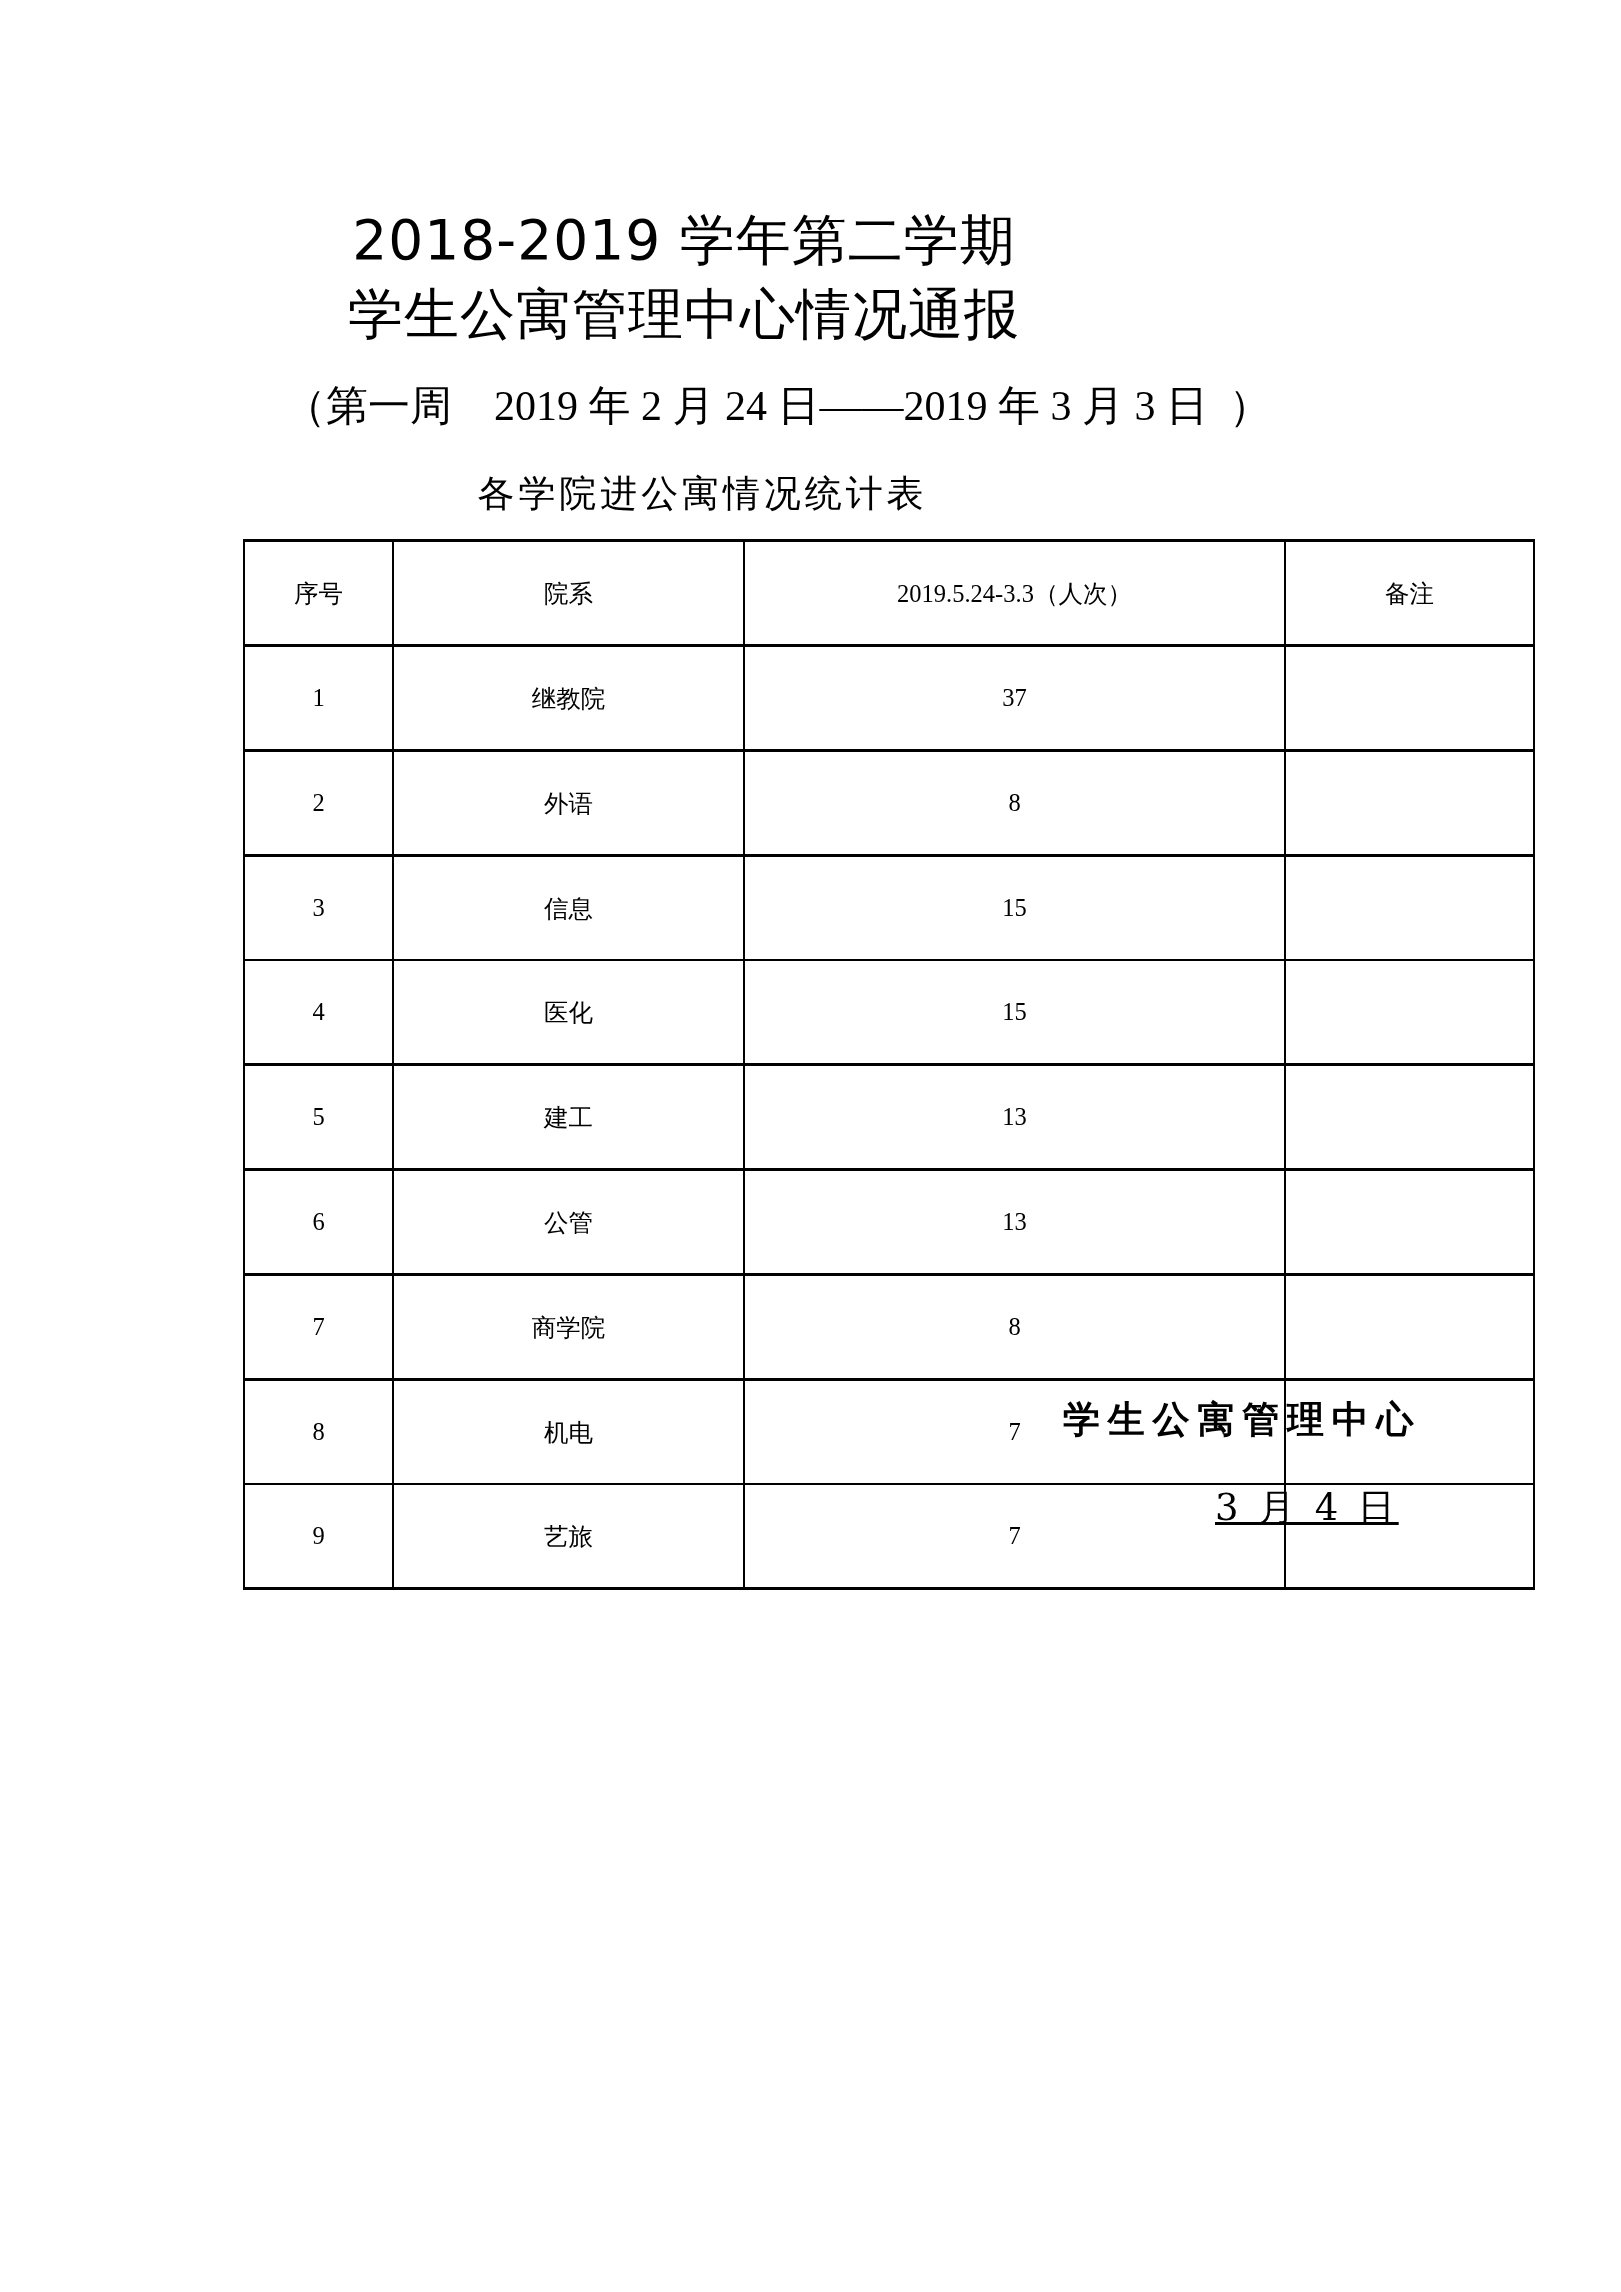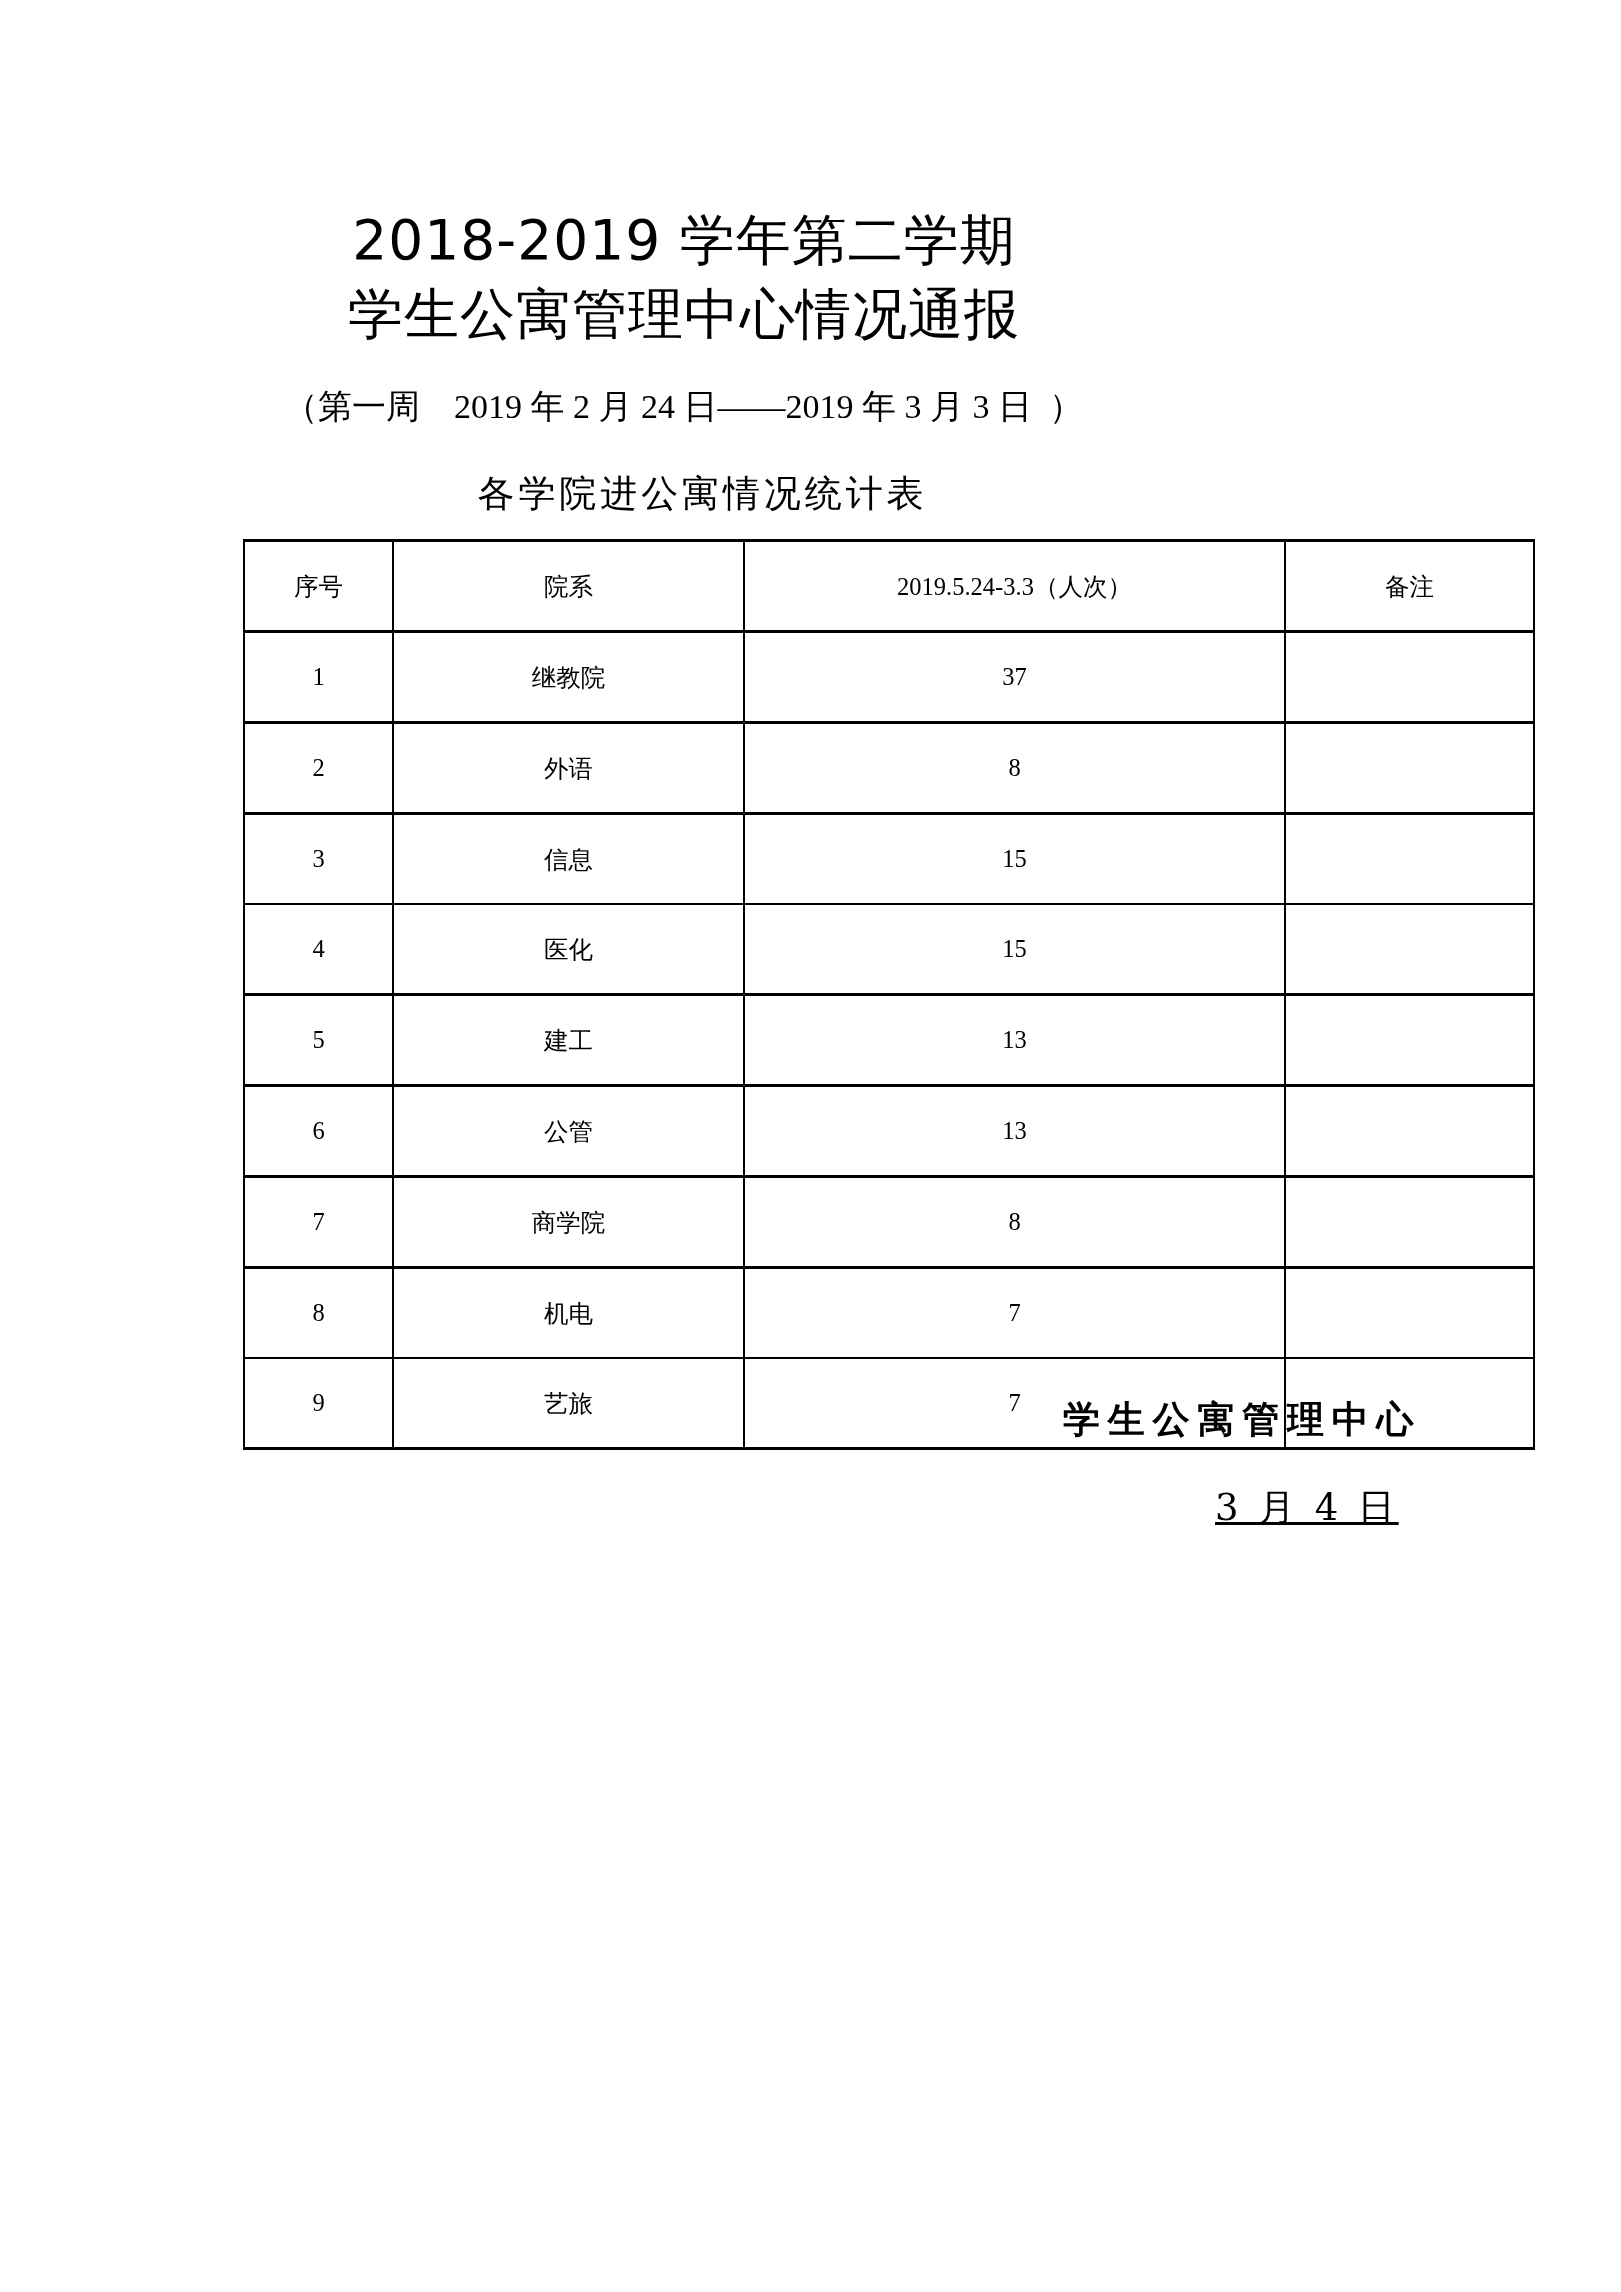--- a/index.html
+++ b/index.html
@@ -10,34 +10,34 @@
     .title1, .title2 {
       position: absolute; left: 0; width: 1368px; text-align: center;
       font-family: "DejaVu Sans", "Liberation Sans", sans-serif;
       font-size: 55px; line-height: 69px; letter-spacing: 1px;
     }
     .title1 { top: 206px; }
     .title2 { top: 280px; }
     .period {
       position: absolute; top: 377px; left: 284px; width: 1078px;
       font-family: "Liberation Serif", "DejaVu Serif", serif;
-      font-size: 34px; line-height: 59px; white-space: pre;
+      font-size: 42px; line-height: 59px; white-space: pre;
     }
     .table-title {
       position: absolute; top: 466px; left: 0; width: 1405px; text-align: center;
       font-family: "DejaVu Serif", "Liberation Serif", serif;
       font-size: 37px; line-height: 55px; letter-spacing: 3.9px;
     }
     table.stats {
       position: absolute; top: 539px; left: 243px; width: 1290px;
       border-collapse: collapse; table-layout: fixed;
       font-family: "Liberation Serif", "DejaVu Serif", serif; font-size: 24.5px;
     }
     table.stats th, table.stats td {
-      border: 2px solid #000; height: 72px; padding: 8px;
+      border: 2px solid #000; height: 72px; padding: 15px;
       text-align: center; vertical-align: middle; font-weight: normal;
     }
     table.stats th { border-top-width: 3.9px; }
     table.stats tr:last-child td { border-bottom-width: 3.9px; }
     table.stats tr.thick td { border-top-width: 3.9px; }
     table.stats td:last-child, table.stats th:last-child { border-right-width: 2.9px; }
     table.stats td:first-child, table.stats th:first-child { border-left-width: 2px; }
     col.c1 { width: 149px; } col.c2 { width: 351px; } col.c3 { width: 541px; } col.c4 { width: 249px; }
     .sign-org {
       position: absolute; top: 1392px; left: 1063px;

